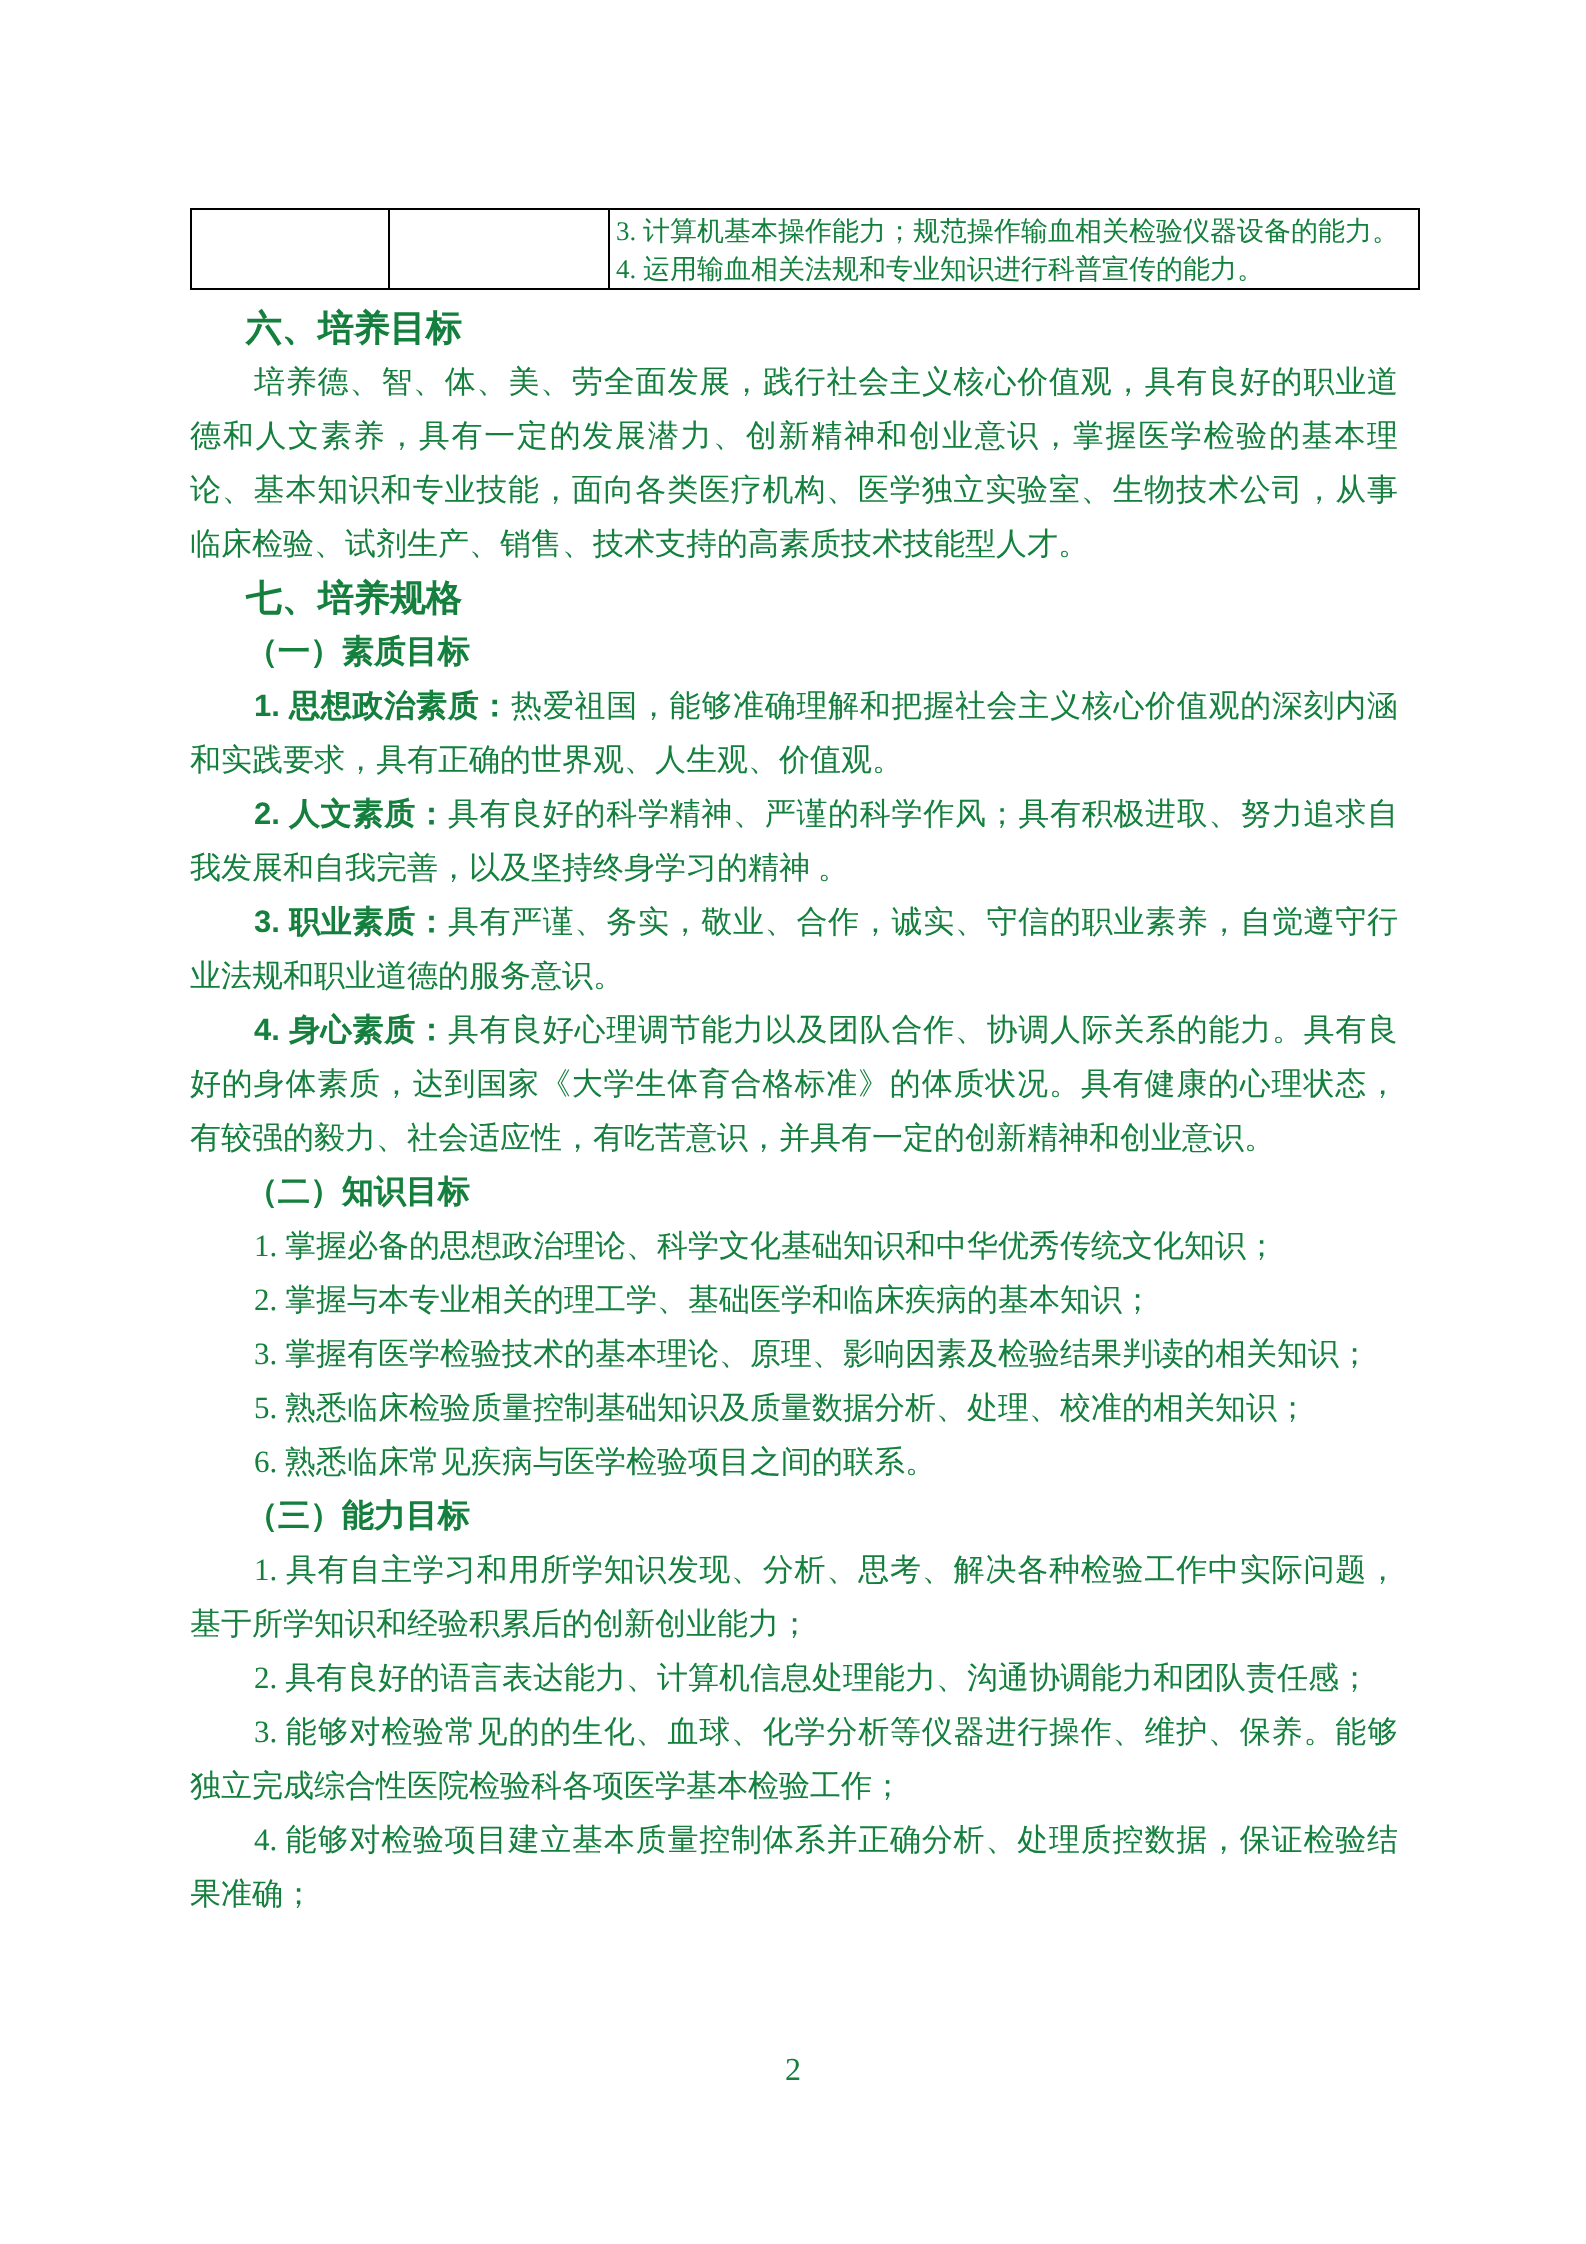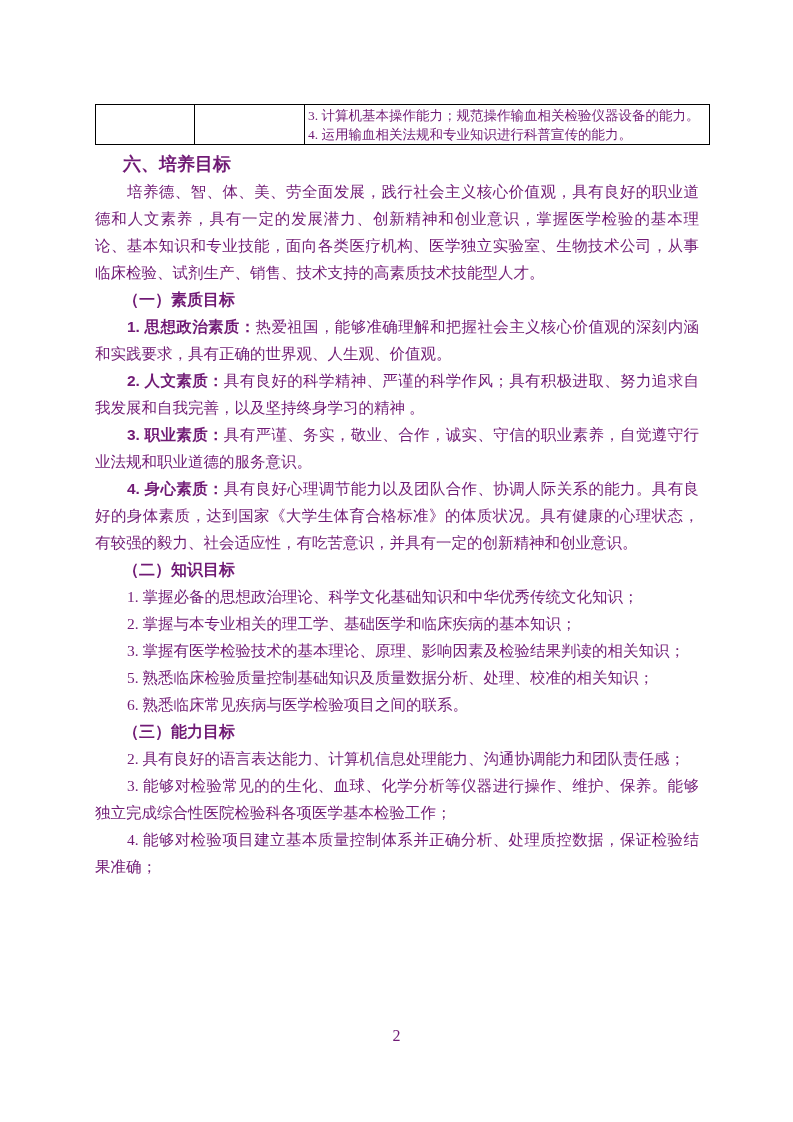--- a/index.html
+++ b/index.html
@@ -2,21 +2,21 @@
 <html><head>
 <meta charset="utf-8">
 <style>
   html,body { margin:0; padding:0; background:#888; }
   .page {
     position:relative;
     width:793px; height:1122px;
     margin:0 auto;
     background:#ffffff;
     font-family:"Liberation Serif","DejaVu Serif",serif;
-    color:#701a75;
+    color:#15803d;
     overflow:hidden;
   }
   .content {
     position:absolute;
     left:95px; top:104px;
     width:604px;
   }
   
   table.req {
     border-collapse:collapse;
@@ -94,35 +94,37 @@
           <div>4. 运用输血相关法规和专业知识进行科普宣传的能力。</div>
         </td>
       </tr>
     </tbody>
       </table>
 
     <div class="flow">
       <h2 class="h1">六、培养目标</h2>
       <p class="body">培养德、智、体、美、劳全面发展，践行社会主义核心价值观，具有良好的职业道德和人文素养，具有一定的发展潜力、创新精神和创业意识，掌握医学检验的基本理论、基本知识和专业技能，面向各类医疗机构、医学独立实验室、生物技术公司，从事临床检验、试剂生产、销售、技术支持的高素质技术技能型人才。</p>
 
+      <h2 class="h1">七、培养规格</h2>
 
       <h3 class="h2">（一）素质目标</h3>
       <p class="body"><span class="lbl">1. 思想政治素质：</span><span>热爱祖国，能够准确理解和把握社会主义核心价值观的深刻内涵和实践要求，具有正确的世界观、人生观、价值观。</span></p>
       <p class="body"><span class="lbl">2. 人文素质：</span><span>具有良好的科学精神、严谨的科学作风；具有积极进取、努力追求自我发展和自我完善，以及坚持终身学习的精神 。</span></p>
       <p class="body"><span class="lbl">3. 职业素质：</span><span>具有严谨、务实，敬业、合作，诚实、守信的职业素养，自觉遵守行业法规和职业道德的服务意识。</span></p>
       <p class="body"><span class="lbl">4. 身心素质：</span><span>具有良好心理调节能力以及团队合作、协调人际关系的能力。具有良好的身体素质，达到国家《大学生体育合格标准》的体质状况。具有健康的心理状态，有较强的毅力、社会适应性，有吃苦意识，并具有一定的创新精神和创业意识。</span></p>
 
       <h3 class="h2">（二）知识目标</h3>
       <p class="body">1. 掌握必备的思想政治理论、科学文化基础知识和中华优秀传统文化知识；</p>
       <p class="body">2. 掌握与本专业相关的理工学、基础医学和临床疾病的基本知识；</p>
       <p class="body">3. 掌握有医学检验技术的基本理论、原理、影响因素及检验结果判读的相关知识；</p>
       <p class="body">5. 熟悉临床检验质量控制基础知识及质量数据分析、处理、校准的相关知识；</p>
       <p class="body">6. 熟悉临床常见疾病与医学检验项目之间的联系。</p>
 
       <h3 class="h2">（三）能力目标</h3>
+      <p class="body">1. 具有自主学习和用所学知识发现、分析、思考、解决各种检验工作中实际问题，基于所学知识和经验积累后的创新创业能力；</p>
       <p class="body">2. 具有良好的语言表达能力、计算机信息处理能力、沟通协调能力和团队责任感；</p>
       <p class="body">3. 能够对检验常见的的生化、血球、化学分析等仪器进行操作、维护、保养。能够独立完成综合性医院检验科各项医学基本检验工作；</p>
       <p class="body">4. 能够对检验项目建立基本质量控制体系并正确分析、处理质控数据，保证检验结果准确；</p>
     </div>
   </div>
 
   <div class="page-number">2</div>
 </div>
 
 </body></html>

